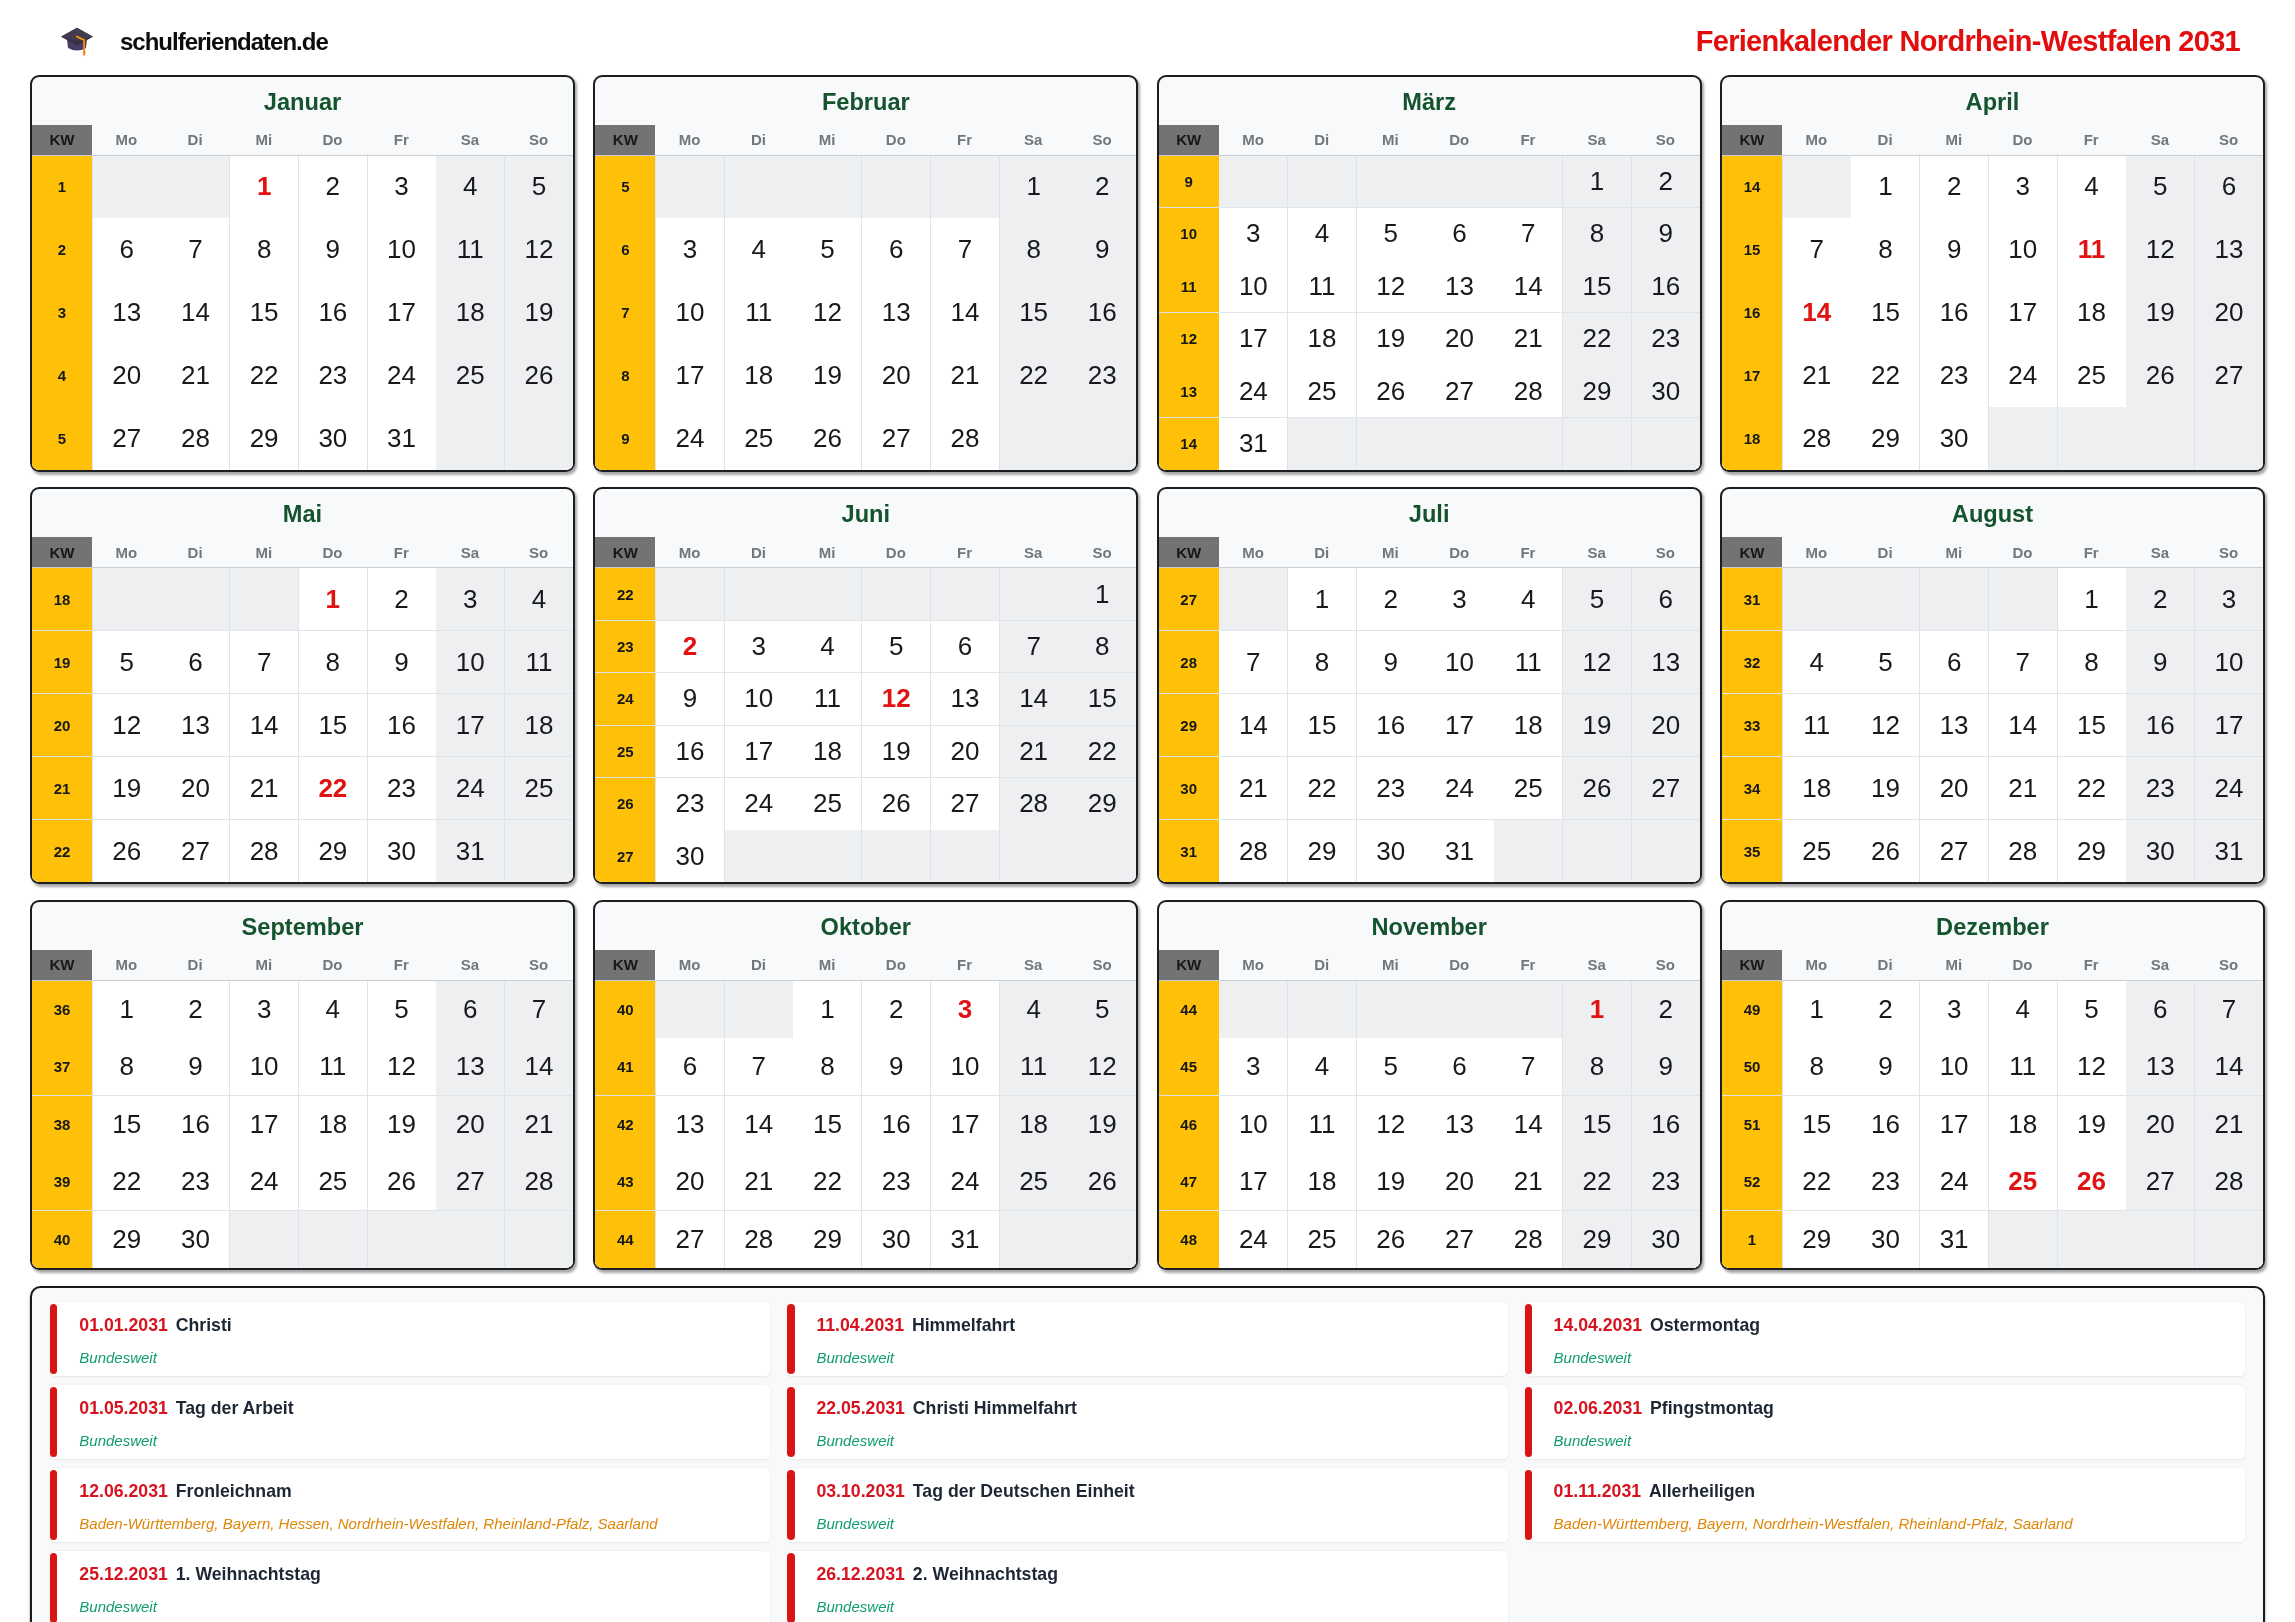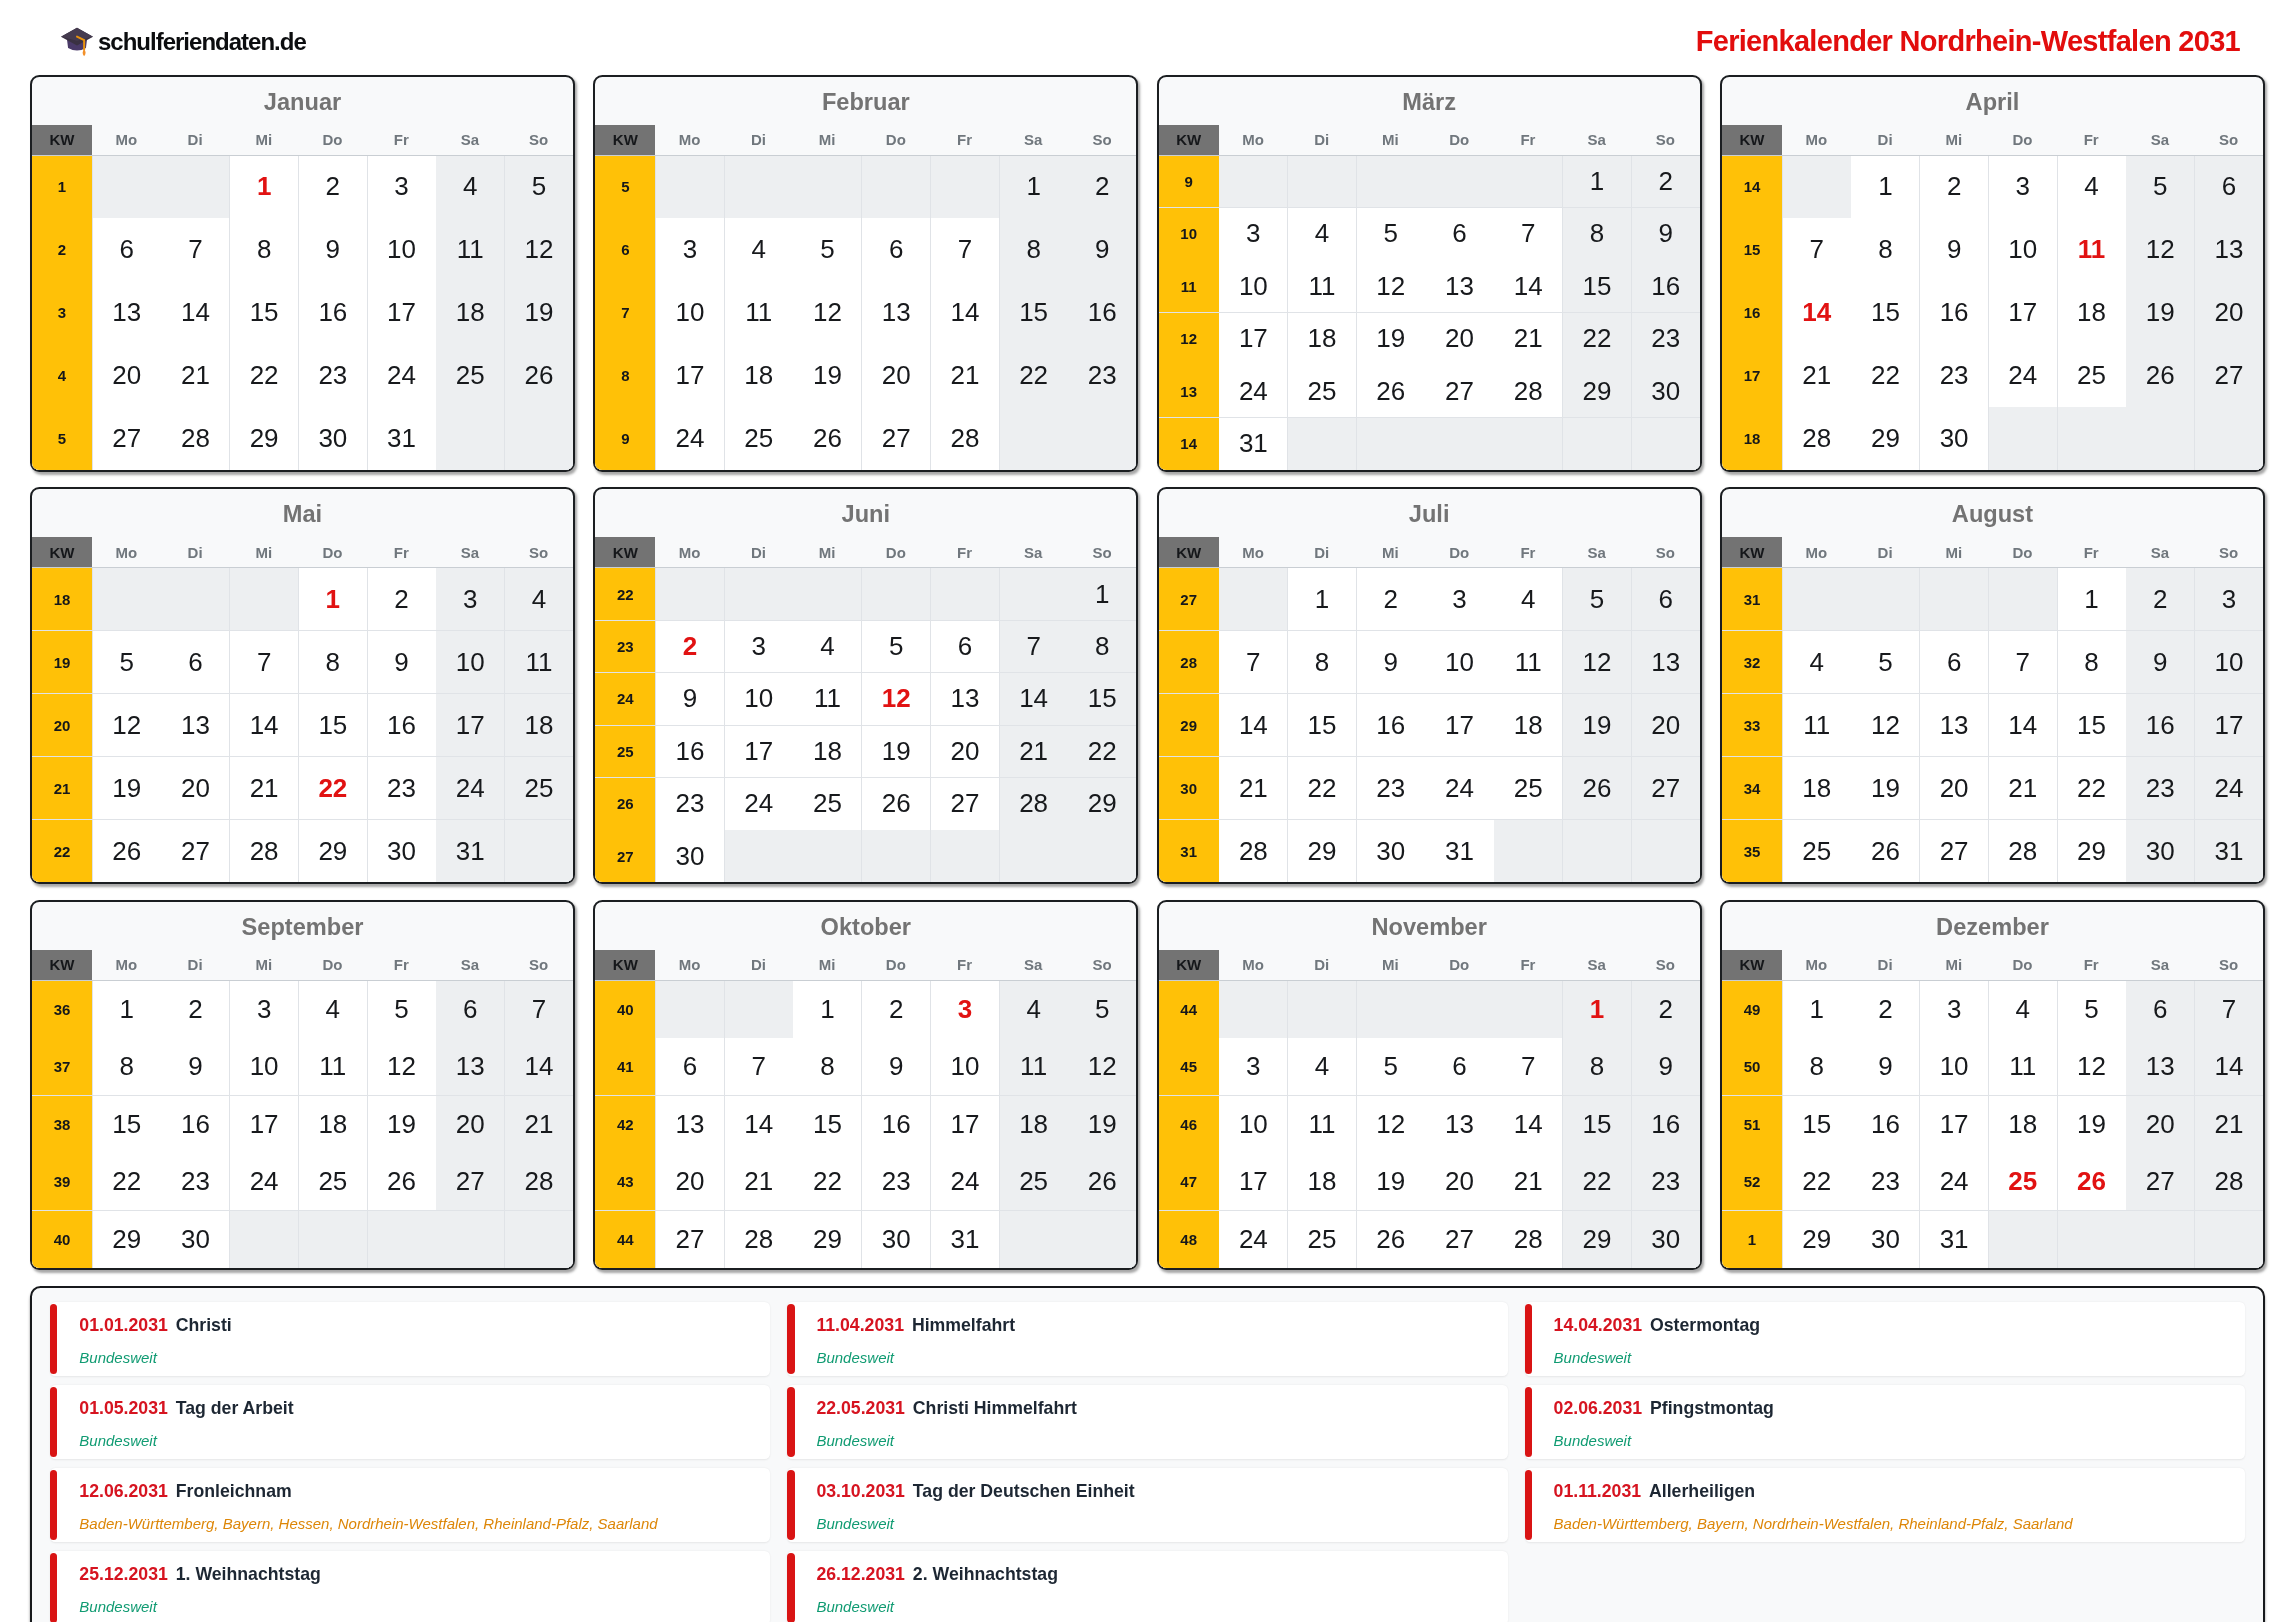--- a/index.html
+++ b/index.html
@@ -6,38 +6,38 @@
   body{
     width:2295px;height:1623px;overflow:hidden;
     font-family:"Liberation Sans","DejaVu Sans",sans-serif;
     color:#141619;
   }
   
   .page-header{
     display:flex;justify-content:space-between;align-items:center;
     padding:19.6px 55px 3.9px 58px;height:68px;box-sizing:border-box;
   }
-  .logo{display:flex;align-items:center;gap:2px;text-decoration:none;color:#0c0d0f;}
+  .logo{display:flex;align-items:center;gap:24px;text-decoration:none;color:#0c0d0f;}
   .logo-icon{width:38px;height:38px;flex:0 0 auto;}
   .logo-text{font-size:24px;font-weight:bold;letter-spacing:-1px;}
   .main-title{font-size:29px;font-weight:bold;color:#e20d0d;letter-spacing:-0.7px;margin-left:36px;}
   
   .months-grid{
     display:grid;grid-template-columns:repeat(4,1fr);
     grid-template-rows:397px 397px 370px;
     gap:15.7px 18.3px;margin:6.5px 30px 0 30px;
   }
   .month-card{
     border:2px solid #1b1e21;border-radius:9.2px;background:#f8f9fa;
     overflow:hidden;display:flex;flex-direction:column;
     box-shadow:2px 2.6px 2.6px rgba(0,0,0,0.35);
   }
   .month-title{
     height:48px;line-height:51px;text-align:center;
-    font-size:23.6px;font-weight:bold;color:#737373;flex:0 0 auto;
+    font-size:23.6px;font-weight:bold;color:#14532d;flex:0 0 auto;
   }
   .cal-head{
     display:grid;grid-template-columns:60px repeat(7,1fr);
     height:30px;flex:0 0 auto;border-bottom:1.3px solid #c9ced3;
     background:#f8f9fa;
   }
   .kw-head{
     background:#737373;display:flex;align-items:center;justify-content:center;
     font-size:15px;font-weight:bold;color:#15171a;
   }

